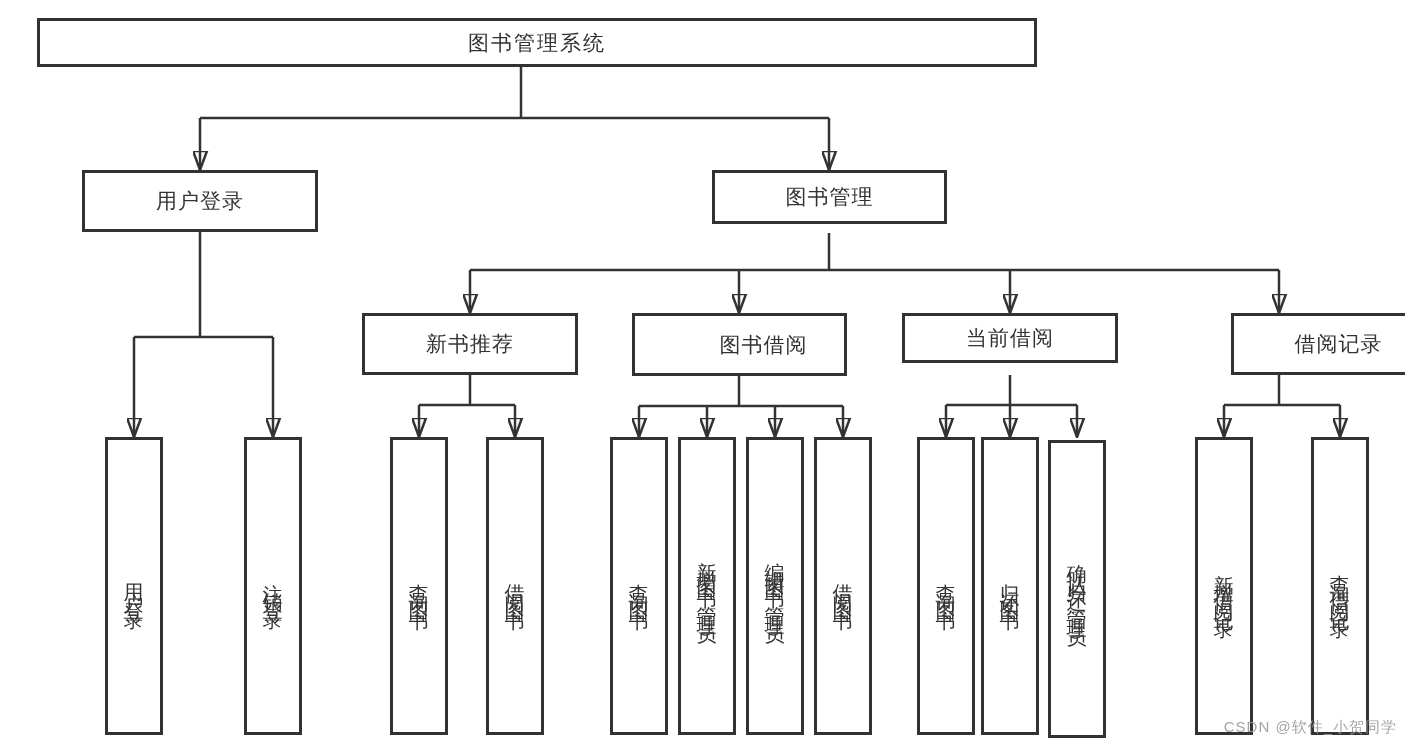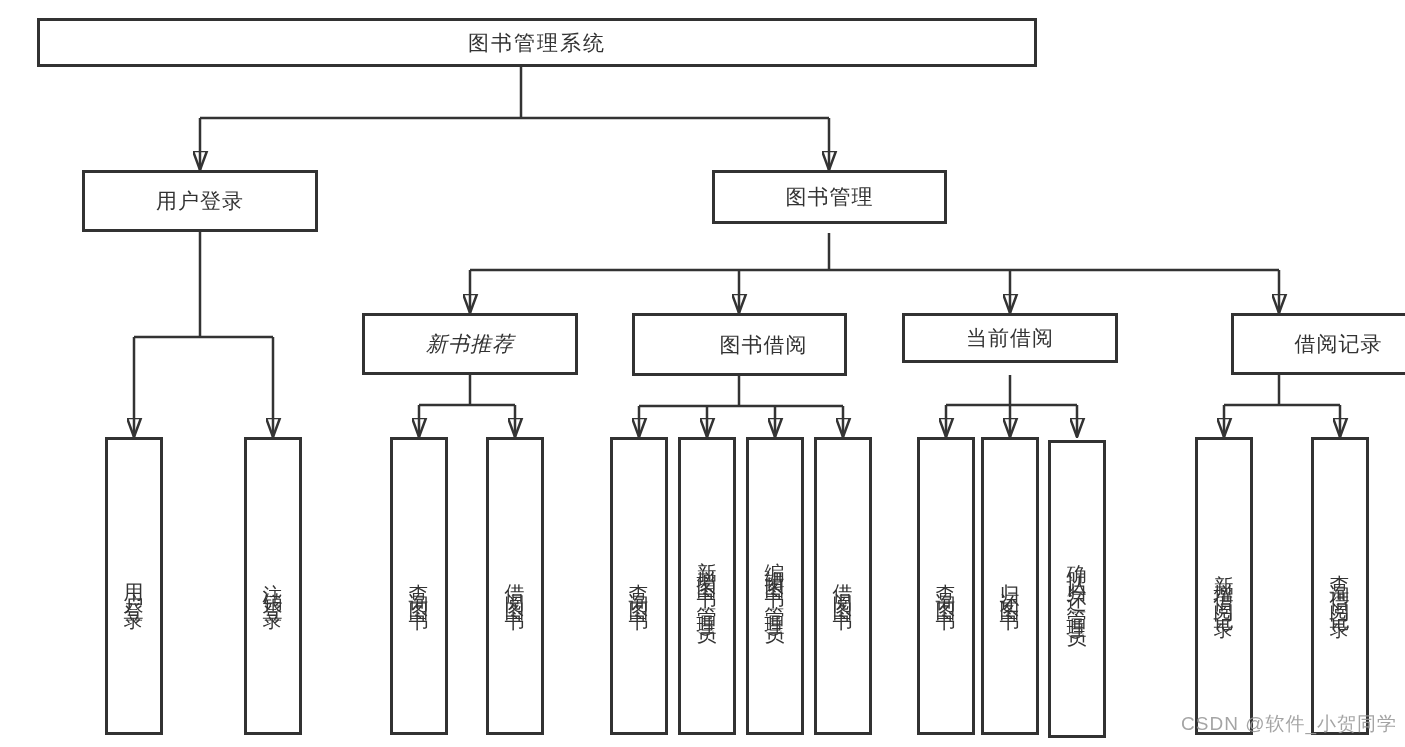--- a/index.html
+++ b/index.html
@@ -50,21 +50,21 @@
     writing-mode: vertical-rl;
     text-orientation: mixed;
     font-size: 20px;
     letter-spacing: 9px;
     line-height: 1;
   }
   .watermark {
     position: absolute;
     right: 8px;
     bottom: 10px;
-    font-size: 19px;
+    font-size: 15px;
     color: #9b9b9b;
     opacity: 0.9;
     letter-spacing: 1px;
     pointer-events: none;
     margin-top: 48px;
   }
 </style>
 </head>
 <body>
 
@@ -116,21 +116,21 @@
     <path d="M1224 405 H1340"></path>
     <path d="M1224 405 V437" marker-end="url(#arrow)"></path>
     <path d="M1340 405 V437" marker-end="url(#arrow)"></path>
   </svg>
 
   <div class="node root-node" style="left:21px; top:18px; width:1000px; height:49px;margin-left:16px;">图书管理系统</div>
 
   <div class="node hnode" style="left:82px; top:170px; width:236px; height:62px;">用户登录</div>
   <div class="node hnode" style="left:712px; top:170px; width:235px; height:54px;">图书管理</div>
 
-  <div class="node hnode" style="left:362px; top:313px; width:216px; height:62px;font-style:italic;">新书推荐</div>
+  <div class="node hnode" style="left:362px; top:313px; width:216px; height:62px;">新书推荐</div>
   <div class="node hnode" style="left:632px; top:313px; width:215px; height:63px;padding-left:48px;">图书借阅</div>
   <div class="node hnode" style="left:902px; top:313px; width:216px; height:50px;">当前借阅</div>
   <div class="node hnode" style="left:1231px; top:313px; width:215px; height:62px;">借阅记录</div>
 
   <div class="node leaf" style="left:105px; top:437px; width:58px; height:298px;">用户登录</div>
   <div class="node leaf" style="left:244px; top:437px; width:58px; height:298px;">注销登录</div>
 
   <div class="node leaf" style="left:390px; top:437px; width:58px; height:298px;">查询图书</div>
   <div class="node leaf" style="left:486px; top:437px; width:58px; height:298px;">借阅图书</div>
 

